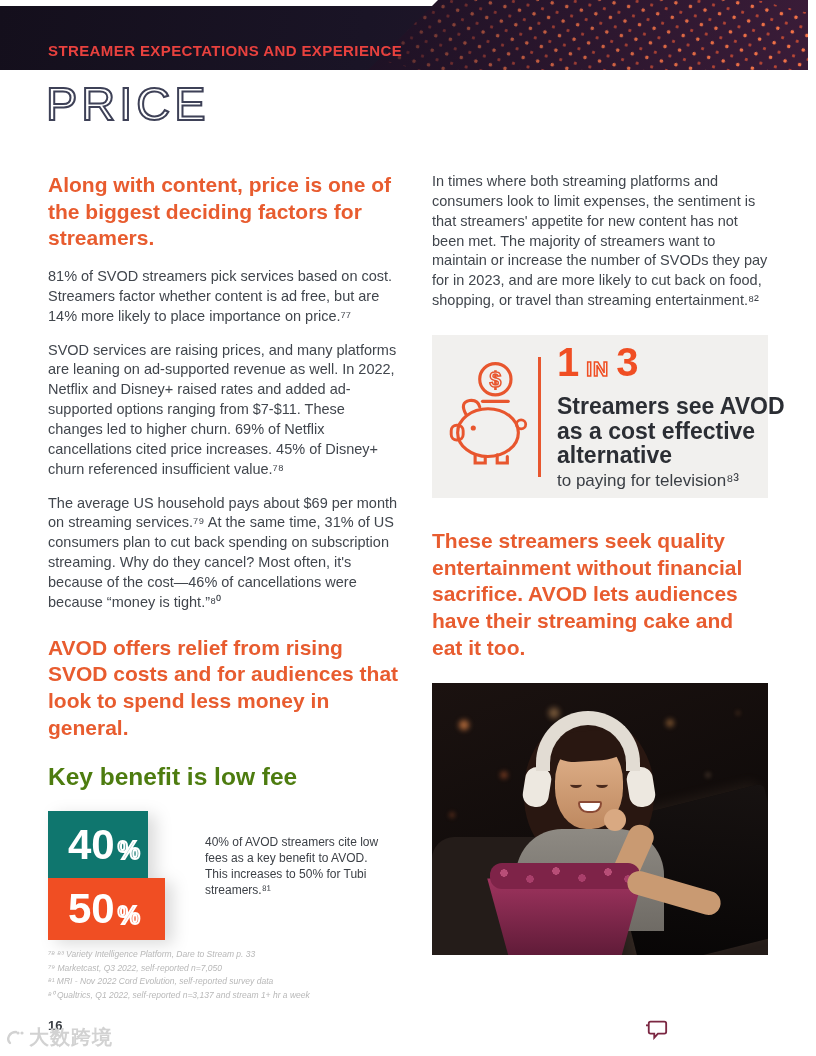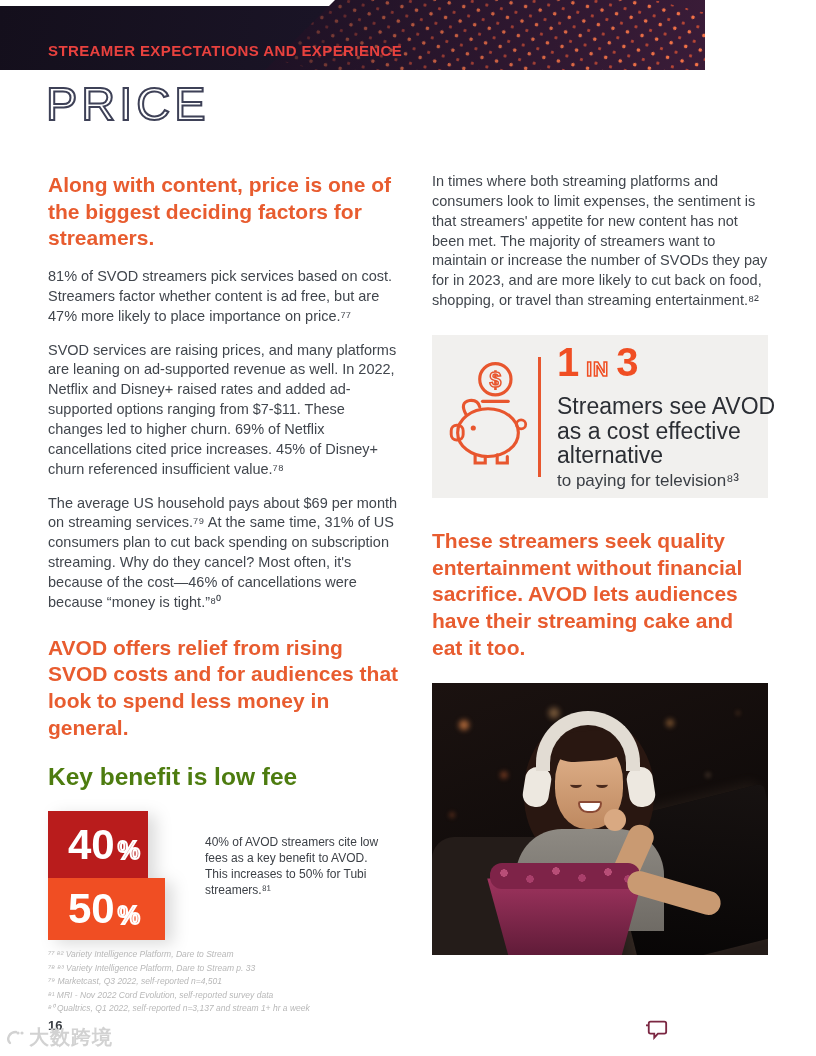--- a/index.html
+++ b/index.html
@@ -1,21 +1,21 @@
 <!DOCTYPE html>
 <html><head>
 <meta charset="utf-8">
 <style>
   * { margin:0; padding:0; box-sizing:border-box; }
   html,body { background:#ffffff; }
   body { font-family:"Liberation Sans", sans-serif; }
   .page { position:relative; width:816px; height:1056px; background:#fff; overflow:hidden; }
 
   
-  .topbar { position:absolute; top:0; left:0; width:705px; height:70px; }
+  .topbar { position:absolute; top:0; left:0; width:808px; height:70px; }
   .topbar-bg { position:absolute; top:6px; left:0; right:0; bottom:0;
     background:linear-gradient(100deg,#140f1c 0%,#1a1426 45%,#2b1830 100%); }
   .topbar-dots { position:absolute; top:0; right:0; width:440px; height:70px;
     background:linear-gradient(100deg,#1d1124,#3a1c38);
     clip-path:polygon(70px 0,100% 0,100% 100%,0 100%); overflow:hidden; }
   .topbar-dots::after { content:""; position:absolute; inset:-40px;
     background-image:radial-gradient(circle,#ff7848 1.5px,transparent 2.2px),
                      radial-gradient(circle,#c24a35 1.2px,transparent 1.9px);
     background-size:15px 15px,15px 15px; background-position:0 0,7px 8px;
     transform:rotate(14deg);
@@ -35,21 +35,21 @@
   .col-right { width:336px; flex:none; }
 
   .orange-heading { color:#E85C2F; font-weight:800; font-size:21px; line-height:1.27; margin-bottom:15px; }
   .body-para { color:#41464D; font-size:14.5px; line-height:1.37; margin-bottom:14px; }
   .heading-fee { color:#4d7c0f; font-size:24.5px; font-weight:800; margin:22px 0 20px; }
 
   
   .stats { display:flex; gap:40px; }
   .stat-boxes { flex:none; filter:drop-shadow(8px 4px 8px rgba(0,0,0,.14)); }
   .stat { color:#fff; display:flex; align-items:center; padding-left:20px; }
-  .stat.navy   { width:100px; height:67px; background:#b91c1c;text-align:center; }
+  .stat.navy   { width:100px; height:67px; background:#0f766e;text-align:center; }
   .stat.orange { width:117px; height:62px; background:#F04E23; }
   .stat-num { font-size:42px; font-weight:800; line-height:1; }
   .stat-pct { font-size:25px; font-weight:800; color:transparent;
     -webkit-text-stroke:2px #fff; margin-left:3px; margin-top:12px; }
   @supports not (-webkit-text-stroke: 1px #000) { .stat-pct { color:#fff; } }
   .stat-caption { width:182px; font-size:12px; color:#3D4147; line-height:1.32; margin-top:24px; }
 
   
   .footnotes { position:absolute; left:48px; top:948px; font-size:8.5px; font-style:italic;
     color:#B8B8B8; line-height:1.6; }
@@ -62,21 +62,21 @@
   
   .callout { margin:24px 0 0; background:#F1F0EE; height:163px; display:flex;
     align-items:center; padding-left:8px; }
   .piggy-wrap { width:96px; flex:none; display:flex; justify-content:center; }
   .vline { width:3px; height:120px; background:#E8562E; margin:0 16px 0 2px; flex:none; }
   .one-in-three { display:flex; align-items:baseline; gap:7px; }
   .oit-num { font-size:40px; font-weight:800; color:#F04E23; line-height:1; }
   .oit-in { font-size:21px; font-weight:800; color:transparent;
     -webkit-text-stroke:1.5px #F04E23; letter-spacing:1px; }
   @supports not (-webkit-text-stroke: 1px #000) { .oit-in { color:#F04E23; } }
-  .callout-headline { font-size:23px; font-weight:400; color:#2B2E34; line-height:1.07;
+  .callout-headline { font-size:23px; font-weight:700; color:#2B2E34; line-height:1.07;
     margin-top:12px; width:235px; }
   .callout-subline { font-size:17px; color:#3A3E44; margin-top:3px; }
 
   .quality-heading { margin-top:30px; }
 
   
   .photo { position:relative; margin-top:22px; width:336px; height:272px;
     background:linear-gradient(160deg,#1b1210 0%,#0e0a09 70%); overflow:hidden; }
   .photo::before { content:""; position:absolute; inset:0; filter:blur(2px);
     background-image:
@@ -139,21 +139,21 @@
     <div class="topbar-dots"></div>
     <div class="eyebrow">STREAMER EXPECTATIONS AND EXPERIENCE</div>
   </header>
 
   <h1 class="title">PRICE</h1>
 
   <div class="columns">
 
     <div class="col-left">
       <h2 class="orange-heading">Along with content, price is one of the biggest deciding factors for streamers.</h2>
-      <p class="body-para">81% of SVOD streamers pick services based on cost. Streamers factor whether content is ad free, but are 47% more likely to place importance on price.⁷⁷</p>
+      <p class="body-para">81% of SVOD streamers pick services based on cost. Streamers factor whether content is ad free, but are 14% more likely to place importance on price.⁷⁷</p>
       <p class="body-para">SVOD services are raising prices, and many platforms are leaning on ad-supported revenue as well. In 2022, Netflix and Disney+ raised rates and added ad-supported options ranging from $7-$11. These changes led to higher churn. 69% of Netflix cancellations cited price increases. 45% of Disney+ churn referenced insufficient value.⁷⁸</p>
       <p class="body-para">The average US household pays about $69 per month on streaming services.⁷⁹ At the same time, 31% of US consumers plan to cut back spending on subscription streaming. Why do they cancel? Most often, it's because of the cost—46% of cancellations were because “money is tight.”⁸⁰</p>
       <h2 class="orange-heading" style="margin-top:22px">AVOD offers relief from rising SVOD costs and for audiences that look to spend less money in general.</h2>
       <h3 class="heading-fee">Key benefit is low fee</h3>
 
       <div class="stats">
         <div class="stat-boxes">
           <div class="stat navy">
             <span class="stat-num">40</span>
             <span class="stat-pct">%</span>
@@ -215,23 +215,22 @@
         <div class="ph ph-arm"></div>
         <div class="ph ph-hand"></div>
         <div class="ph ph-bowl"></div>
         <div class="ph ph-popcorn"></div>
         <div class="ph ph-arm2"></div>
       </div>
     </div>
   </div>
 
   <div class="footnotes">
-    <div>⁷⁷ ⁸² Variety Intelligence Platform, Dare to Stream</div>
     <div>⁷⁸ ⁸³ Variety Intelligence Platform, Dare to Stream p. 33</div>
-    <div>⁷⁹ Marketcast, Q3 2022, self-reported n=4,501</div>
+    <div>⁷⁹ Marketcast, Q3 2022, self-reported n=7,050</div>
     <div>⁸¹ MRI - Nov 2022 Cord Evolution, self-reported survey data</div>
     <div>⁸⁰ Qualtrics, Q1 2022, self-reported n=3,137 and stream 1+ hr a week</div>
   </div>
 
   <div class="pagenum">16</div>
 
   <div class="watermark">
     <svg width="22" height="22" viewBox="0 0 22 22">
       <path d="M6 16 Q3 13 5 9 Q7 5 12 5" stroke="#D2D2D2" stroke-width="2.4" fill="none" stroke-linecap="round"></path>
       <circle cx="14" cy="6" r="1.6" fill="#D2D2D2"></circle>

